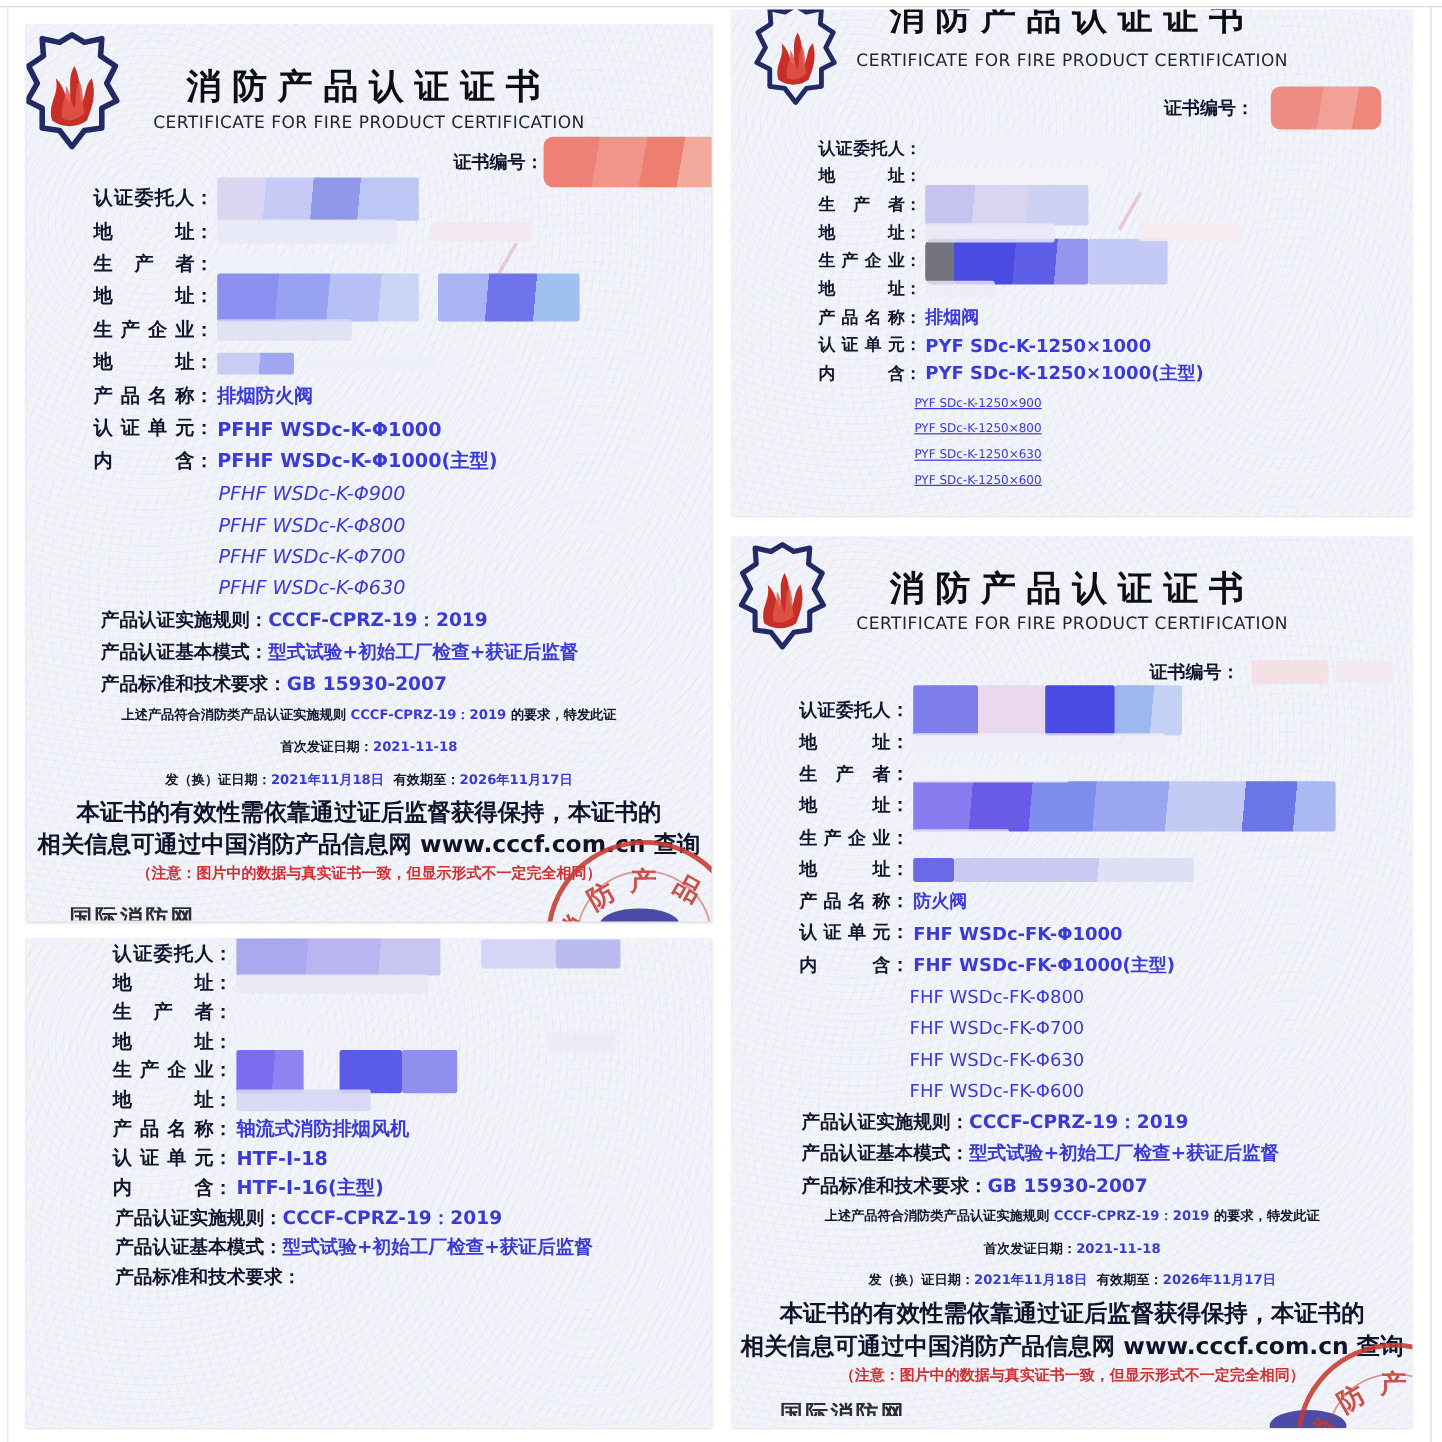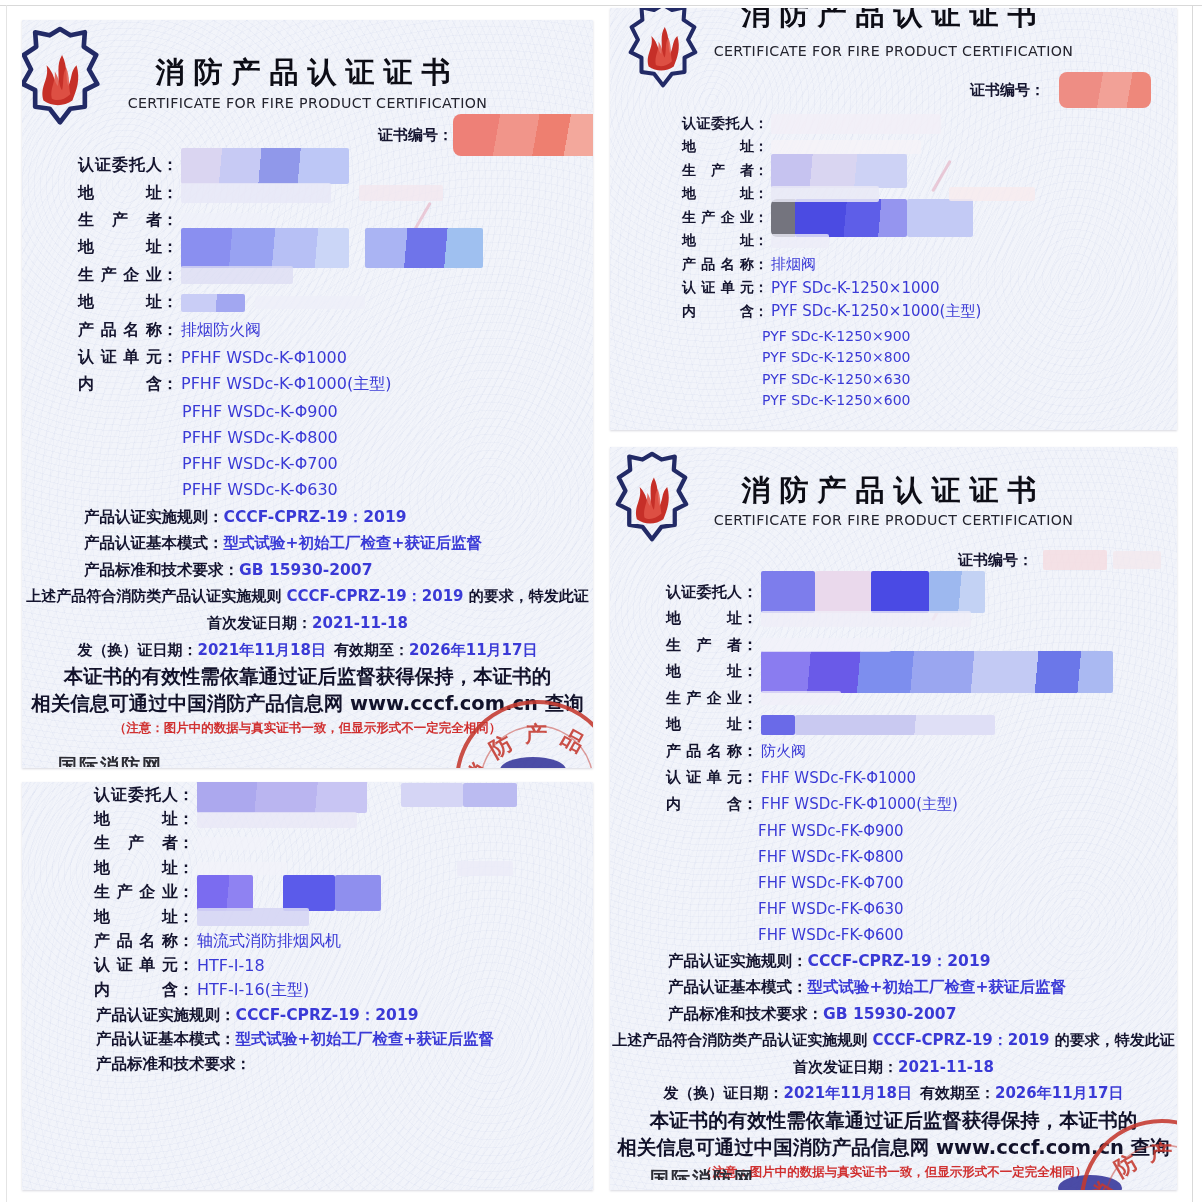--- a/index.html
+++ b/index.html
@@ -57,36 +57,36 @@
   .p1 .frow{height:27.4px;}
   .p2 .frow{height:23.5px;}
   .p3 .frow{height:24.4px;}
   .p4 .frow{height:26.5px;}
   .flab{display:inline-block;width:84px;text-align:justify;text-align-last:justify;
     font-weight:600;font-size:16px;white-space:nowrap;color:#14142e;font-family:Liberation Mono, monospace;}
   .p2 .flab{width:72px;font-size:14px;}
   .p4 .flab{width:76px;font-size:15px;}
   .fcolon{font-weight:600;font-size:16px;margin-right:3px;color:#14142e;}
   .p2 .fcolon{font-size:14px;}
-  .fval{color:#3a3ad6;font-size:16px;font-weight:400;display:flex;align-items:center;}
+  .fval{color:#3a3ad6;font-size:16px;font-weight:700;display:flex;align-items:center;}
   .p2 .fval,.p4 .fval{font-size:15px;}
 
   .mrow{padding-left:var(--valx);color:#3a3ad6;font-size:16px;font-weight:500;}
-  .p1 .mrow{height:26.3px;line-height:26.3px;}
-  .p2 .mrow{height:21.5px;line-height:21.5px;font-size:14px;}
+  .p1 .mrow{height:26.3px;line-height:26.3px;font-style:italic;}
+  .p2 .mrow{height:21.5px;line-height:21.5px;font-size:10px;text-decoration:underline;}
   .p2 .models{margin-top:2px;}
   .p3 .mrow{height:24.4px;line-height:24.4px;}
   .p4 .mrow{height:26px;line-height:26px;font-size:15px;}
 
   .footrow{padding-left:var(--footx);font-size:15.5px;font-weight:600;color:#14142e;}
   .p1 .footrow,.p1 .cline{height:26.6px;line-height:26.6px;}
   .p3 .footrow{height:24.6px;line-height:24.6px;}
   .p4 .footrow,.p4 .cline{height:26.6px;line-height:26.6px;}
   .fv{color:#3a3ad6;font-weight:600;}
-  .cline{text-align:center;font-size:15px;font-weight:600;color:#14142e;}
+  .cline{text-align:center;font-size:11px;font-weight:600;color:#14142e;}
   .validity{text-align:center;font-size:19.5px;font-weight:600;color:#12122a;height:27px;line-height:27px;}
   .note{text-align:center;font-size:12.5px;font-weight:700;color:#d03030;height:22px;line-height:22px;}
 
   .blob{display:inline-block;border-radius:2px;}
   .certno-blob{border-radius:8px;}
 
   .wmark{position:absolute;font-weight:700;color:#2c2c34;font-size:19px;letter-spacing:2px;
     height:11px;overflow:hidden;line-height:19px;z-index:4;}
   .bluedot{position:absolute;border-radius:50%;background:#2e2e96;opacity:.85;z-index:4;}
   .pmark{position:absolute;width:3px;height:36px;background:#e4a8bc;opacity:.55;
@@ -434,21 +434,20 @@
         <span class="fcolon">：</span>
       <span class="fval">FHF WSDc-FK-Φ1000</span>
     </div>
     <div class="frow">
       <span class="flab">内含</span>
         <span class="fcolon">：</span>
       <span class="fval">FHF WSDc-FK-Φ1000(主型)</span>
     </div>
   </div>
   <div class="models">
-    <div class="mrow">FHF WSDc-FK-Φ900</div>
     <div class="mrow">FHF WSDc-FK-Φ800</div>
     <div class="mrow">FHF WSDc-FK-Φ700</div>
     <div class="mrow">FHF WSDc-FK-Φ630</div>
     <div class="mrow">FHF WSDc-FK-Φ600</div>
   </div>
   <div class="footrow"><span>产品认证实施规则</span><span>：</span><span class="fv">CCCF-CPRZ-19：2019</span></div>
   <div class="footrow"><span>产品认证基本模式</span><span>：</span><span class="fv">型式试验+初始工厂检查+获证后监督</span></div>
   <div class="footrow"><span>产品标准和技术要求</span><span>：</span><span class="fv">GB 15930-2007</span></div>
   <div class="cline"><span>上述产品符合消防类产品认证实施规则 </span><span class="fv">CCCF-CPRZ-19：2019</span><span> 的要求，特发此证</span></div>
   <div class="cline"><span>首次发证日期：</span><span class="fv">2021-11-18</span></div>

